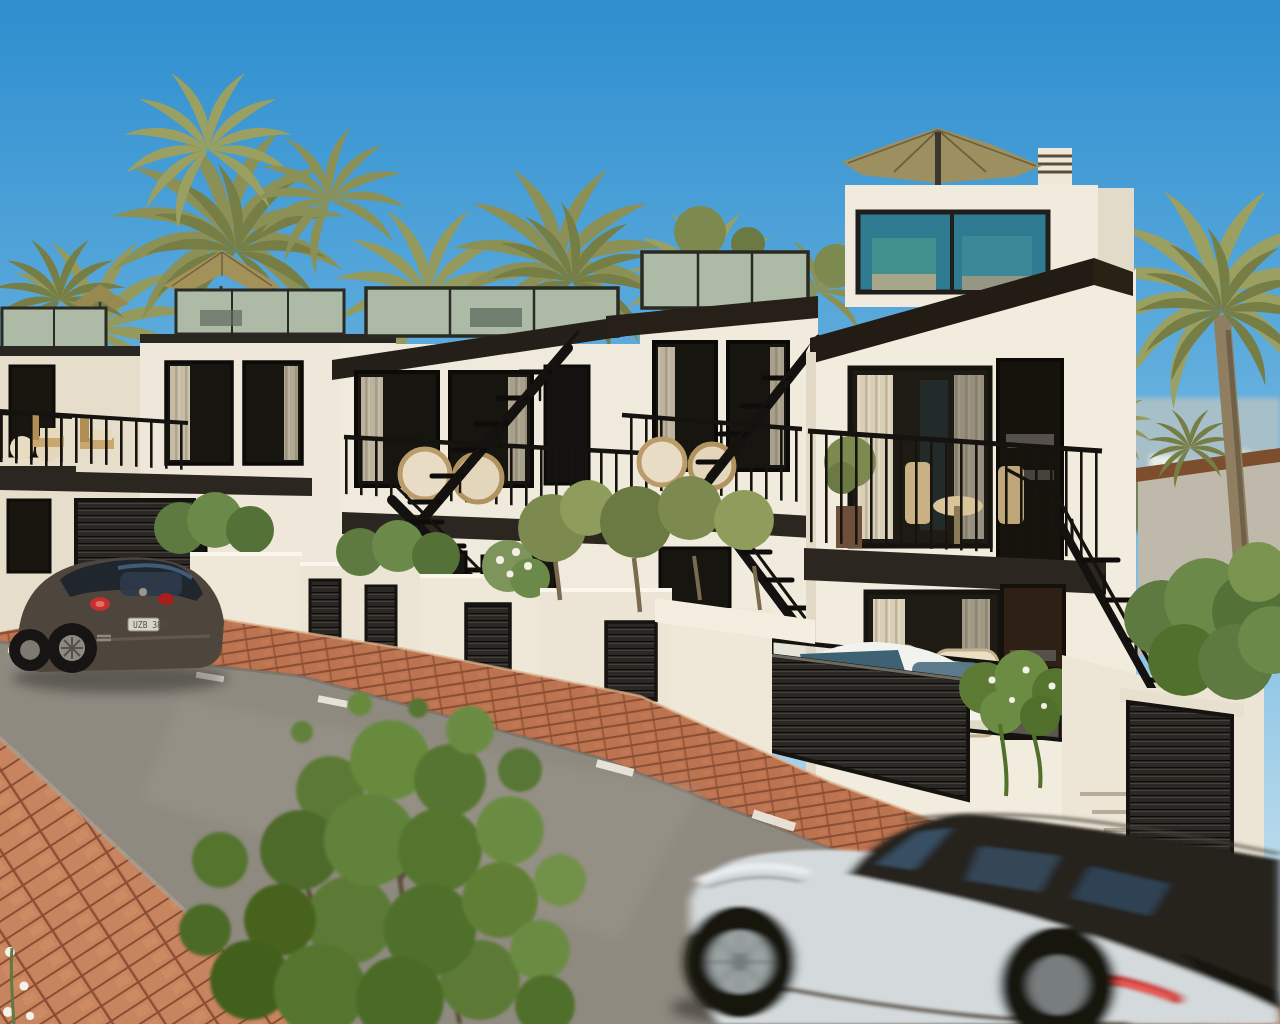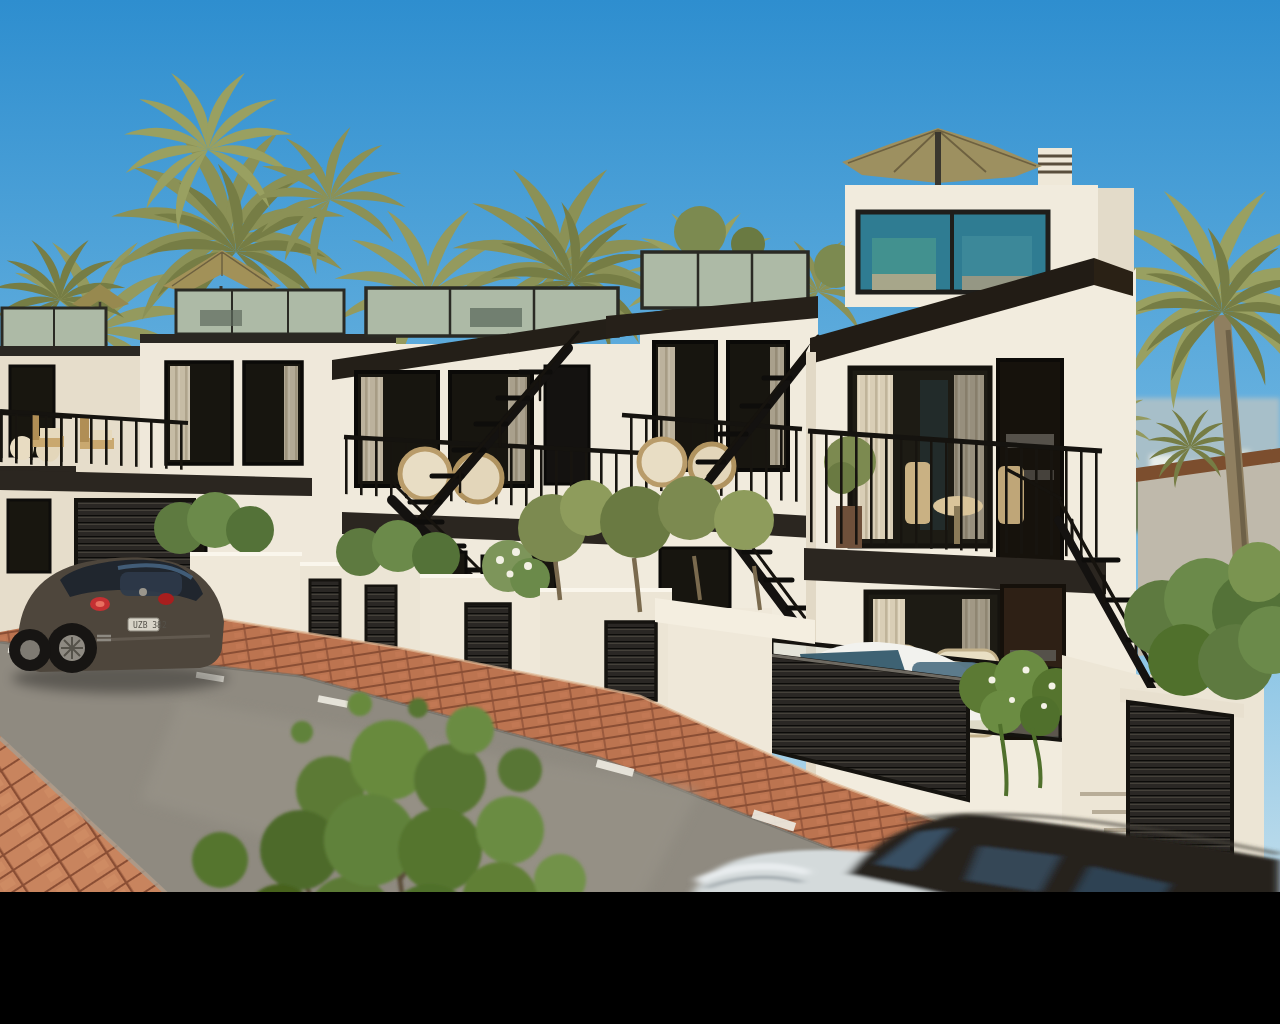--- a/index.html
+++ b/index.html
@@ -1,16 +1,16 @@
 <!DOCTYPE html>
 <html><head>
 <meta charset="utf-8">
 <style>
   html,body{margin:0;padding:0;background:#000;}
-  .stage{width:1280px;height:892px;position:relative;overflow:hidden;font-family:"DejaVu Sans",sans-serif;}
+  .stage{width:1280px;height:1024px;position:relative;overflow:hidden;font-family:"DejaVu Sans",sans-serif;}
   svg{display:block;}
 </style>
 </head>
 <body>
 
 <div class="stage" aria-label="Sunny daytime render of a row of modern white Mediterranean townhouses with rooftop glass terraces, tan patio umbrellas, black metal balconies and external stairs; date palms behind; brick-edged asphalt street in front with a dark VW Beetle parked at left, a motion-blurred white SUV driving past at lower right, and a leafy green bush at lower left.">
 <svg width="1280" height="1024" viewBox="0 0 1280 1024" xmlns="http://www.w3.org/2000/svg">
 <defs>
   <linearGradient id="skyG" x1="0" y1="0" x2="0" y2="1">
     <stop offset="0" stop-color="#2e8ecf"></stop>

